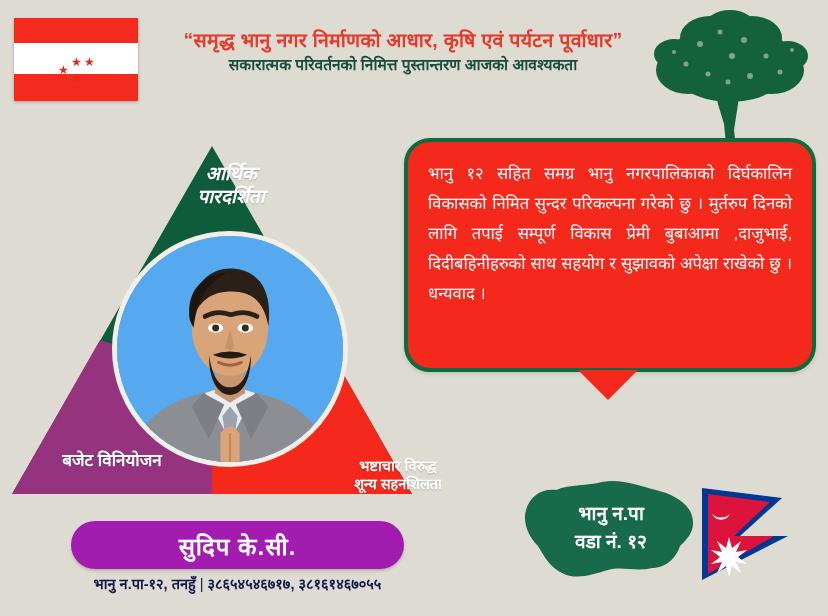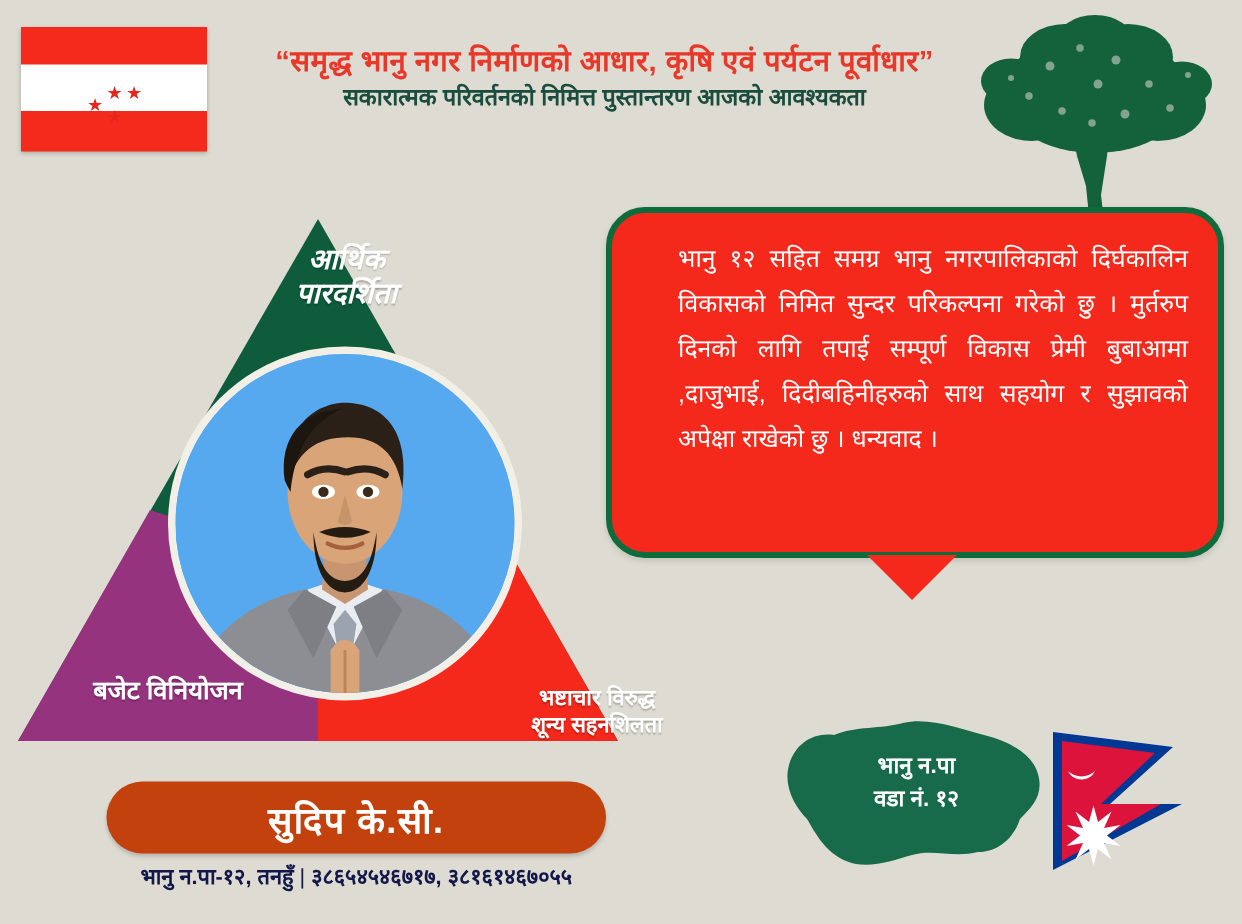--- a/index.html
+++ b/index.html
@@ -68,21 +68,20 @@
     padding: 16px 20px 10px 20px;
     box-shadow: 0 2px 4px rgba(0,0,0,.12);
   }
   .bubble-text {
     color: #ffffff;
     font-size: 16.5px;
     line-height: 1.82;
     text-align: justify;
     text-align-last: left;
     font-weight: normal;
-    margin-left: 24px;
   }
   .bubble-tail {
     position: absolute; left: 578px; top: 370px;
     width: 0; height: 0;
     border-left: 30px solid transparent;
     border-right: 30px solid transparent;
     border-top: 30px solid #f4291c;
     z-index: 4;
   }
 
@@ -113,21 +112,21 @@
     text-shadow: 0 1px 1px rgba(0,0,0,.22);
   }
   .lbl-top   { left: 124px; top: 16px;  width: 190px; font-size: 19px; font-style: italic; }
   .lbl-left  { left: 10px;  top: 305px; width: 180px; font-size: 17px; }
   .lbl-right { left: 300px; top: 312px; width: 172px; font-size: 14.5px; }
 
   
   .name-banner {
     position: absolute; left: 71px; top: 521px;
     width: 333px; height: 48px;
-    background: #c2410c;
+    background: #a21caf;
     border-radius: 24px;
     display: flex; align-items: center; justify-content: center;
     box-shadow: 0 2px 3px rgba(0,0,0,.18);
   }
   .name-banner span {
     color: #ffffff; font-size: 24px; font-weight: bold; letter-spacing: 1px;
   }
   .contact-line {
     position: absolute; left: 60px; top: 573px; width: 355px;
     text-align: center;
@@ -136,21 +135,21 @@
     font-weight: bold;
     white-space: nowrap;
   }
   .contact-line .sep { padding: 0 4px; font-weight: normal; }
 
   
   .ward-map { position: absolute; left: 516px; top: 476px; width: 190px; height: 112px; }
   .ward-text {
     position: absolute; left: 536px; top: 500px; width: 150px;
     text-align: center; color: #ffffff; font-weight: bold;
-    font-size: 15px; line-height: 1.45; z-index: 3;
+    font-size: 19px; line-height: 1.45; z-index: 3;
   }
 
   
   .np-flag { position: absolute; left: 696px; top: 484px; width: 96px; height: 100px; }
 </style>
 </head>
 <body>
 
 <div id="poster">
 

